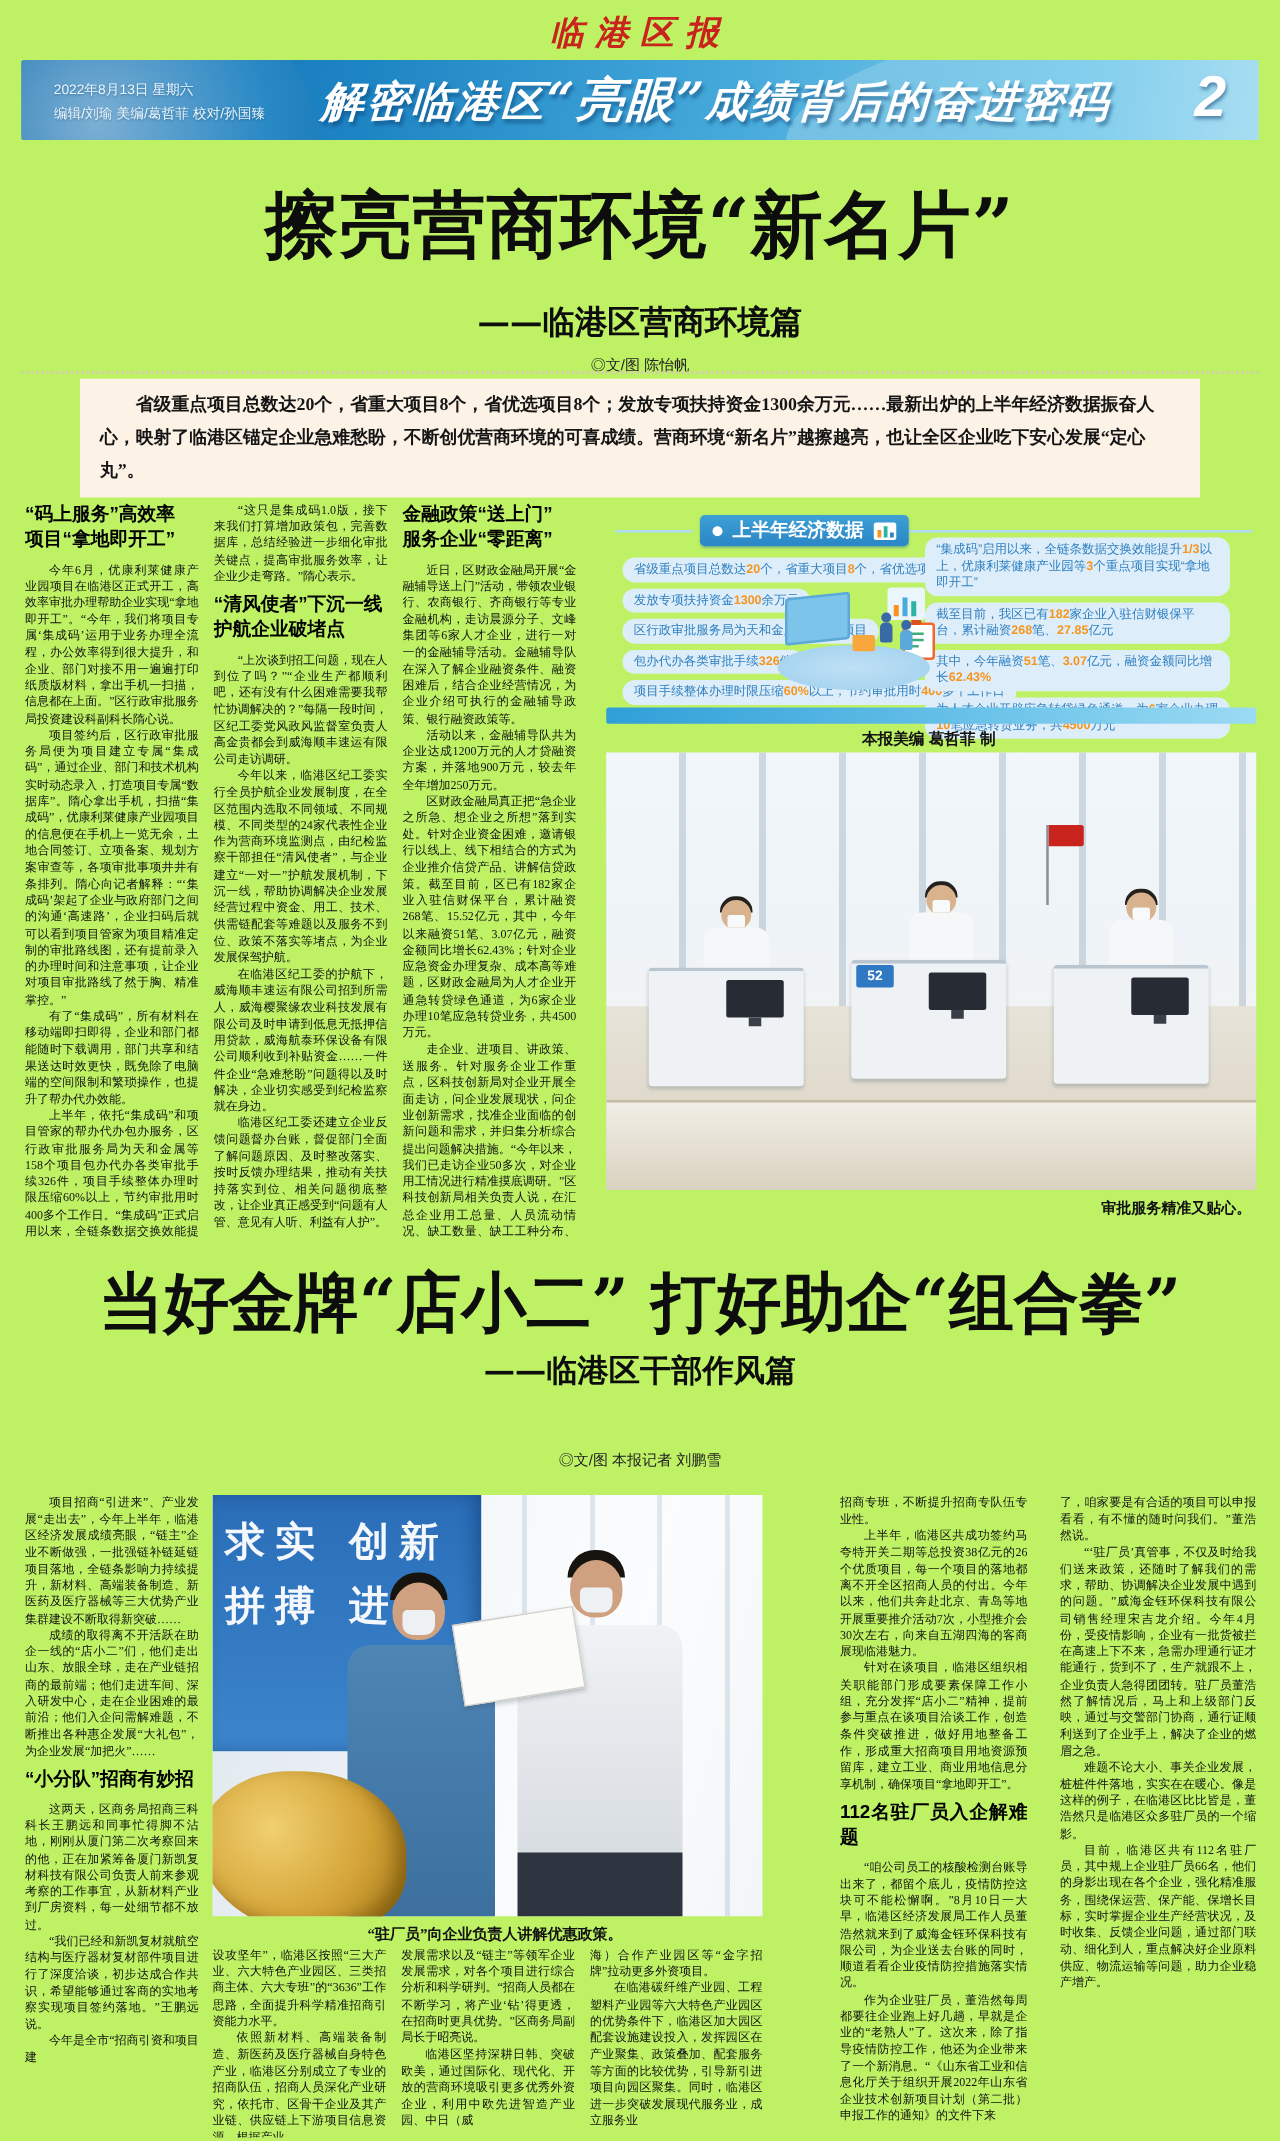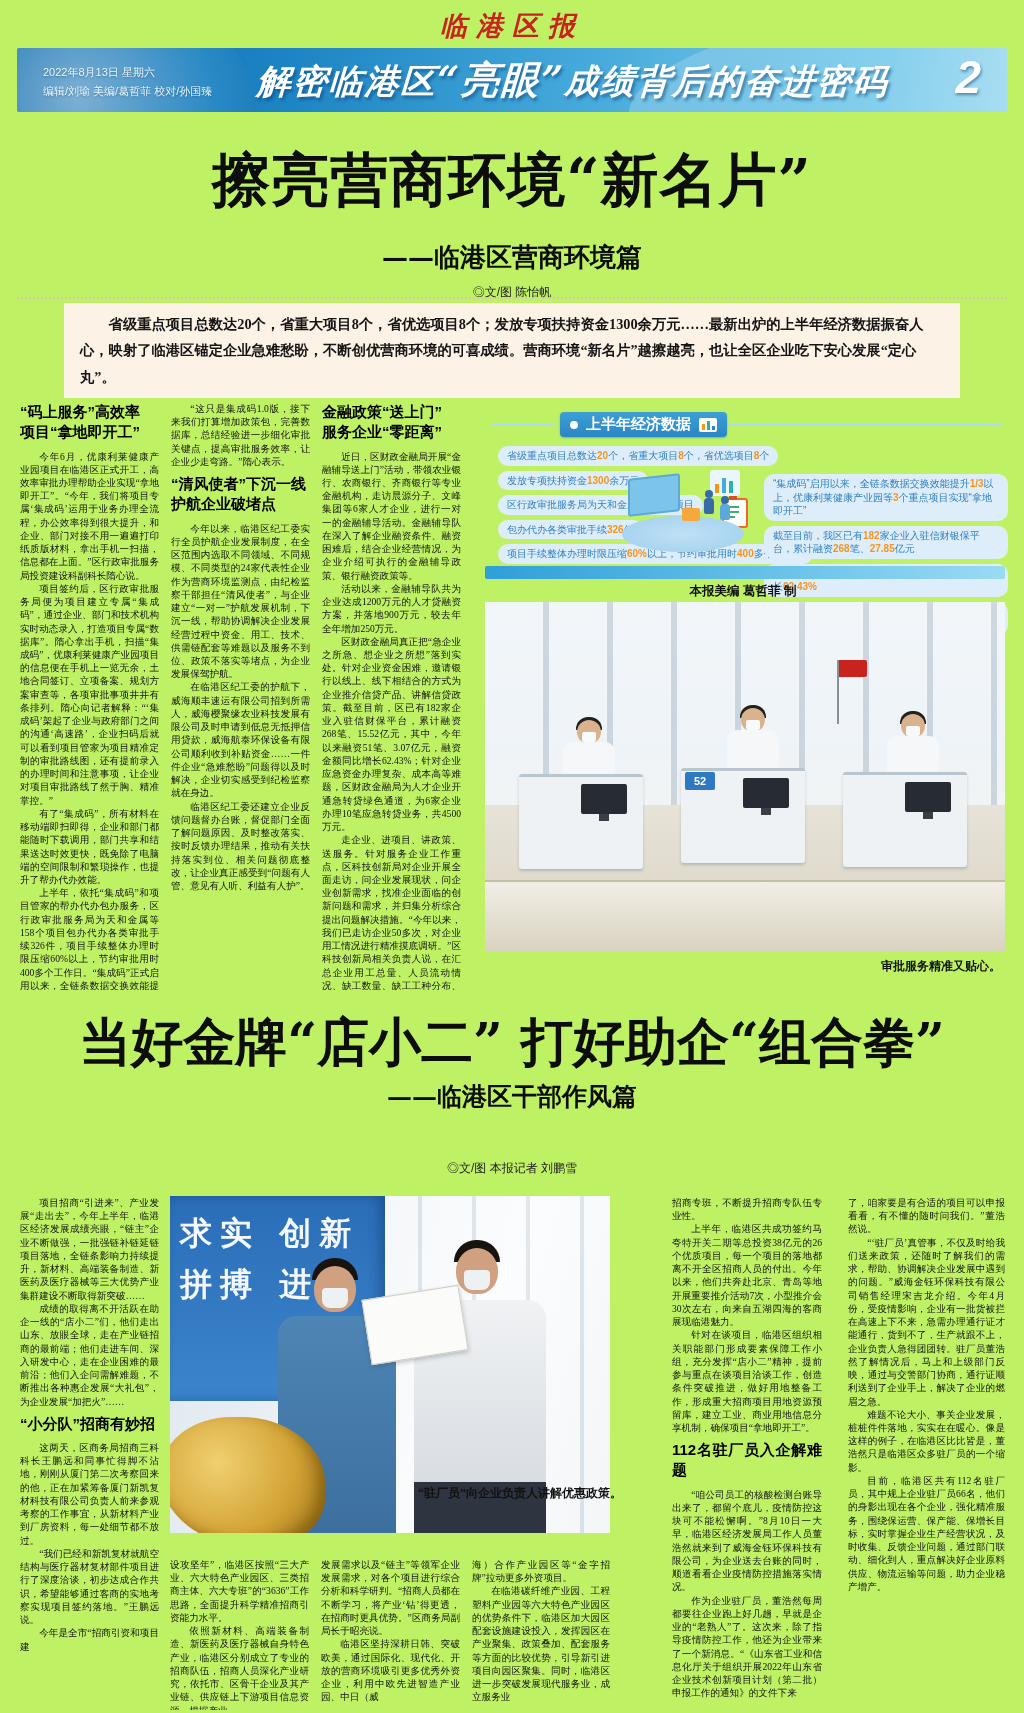--- a/index.html
+++ b/index.html
@@ -57,21 +57,21 @@
   .ig-line{top:424px;border-top:2px solid #aedbf2;}
   #ig-line-l{left:492px;width:62px;}
   #ig-line-r{left:720px;width:282px;}
   .chart-ic{width:18px;height:14px;background:#fff;border-radius:2px;position:relative;}
   .chart-ic i{position:absolute;bottom:2px;width:3px;background:#f7941d;}
   .chart-ic i:nth-child(1){left:3px;height:6px;}
   .chart-ic i:nth-child(2){left:8px;height:9px;background:#2bb3a3;}
   .chart-ic i:nth-child(3){left:13px;height:4px;background:#2a86c5;}
   .stats{display:flex;flex-direction:column;align-items:flex-start;}
   #stats-left{left:498px;top:446px;width:330px;}
-  #stats-right{left:764px;top:430px;width:256px;margin-top:44px;}
+  #stats-right{left:740px;top:430px;width:256px;}
   .stat-pill{background:#ddeefa;border-radius:10px;color:#2f7fc0;font-family:"Liberation Sans",sans-serif;
              font-size:10px;line-height:1.35;padding:3px 9px;margin-bottom:5px;}
   #stats-left .stat-pill{white-space:nowrap;}
   #stats-right .stat-pill{width:226px;}
   .stat-pill .num{color:#f7941d;font-weight:bold;}
   #clipboard-ic{left:722px;top:498px;width:22px;height:26px;background:#fff;border:2px solid #f2672b;border-radius:3px;}
   #clipboard-ic:before{content:"";position:absolute;left:5px;top:-5px;width:8px;height:5px;background:#d94f1e;border-radius:2px;}
   #clipboard-ic i{position:absolute;left:3px;height:2px;background:#3fae7a;}
   #clipboard-ic i:nth-child(1){top:6px;width:12px;}
   #clipboard-ic i:nth-child(2){top:11px;width:12px;}
@@ -127,21 +127,21 @@
   .p2person{position:absolute;}
   .p2person .head{position:absolute;width:42px;height:46px;border-radius:50% 50% 46% 46%;background:#cfa180;}
   .p2person .hair{position:absolute;width:46px;height:22px;border-radius:22px 22px 0 0;background:#17140f;}
   .p2person .mask{position:absolute;width:26px;height:20px;background:#eef1f3;border-radius:4px 4px 8px 8px;}
   .p2person .torso{position:absolute;border-radius:18px 18px 4px 4px;}
   #p2a .torso{background:linear-gradient(180deg,#4d85b5,#3c6f9e);}
   #p2b .torso{background:linear-gradient(180deg,#f0f2f4,#d8dde2);}
   #p2b .slacks{position:absolute;left:0;bottom:-52px;width:132px;height:54px;background:#2e3440;}
   #photo2 .paper{position:absolute;left:196px;top:96px;width:96px;height:64px;background:#fbfbf9;
           border:1px solid #cfcfc8;transform:rotate(-9deg);box-shadow:0 2px 4px rgba(60,70,80,.3);}
-  #cap2{left:170px;top:1485px;width:452px;text-align:right;}
+  #cap2{left:170px;top:1539px;width:452px;text-align:center;}
   
   #a2-title{top:1008px;font-size:52px;letter-spacing:0px;}
   #a2-sub{top:1080px;font-size:25px;}
   #a2-byline{top:1160px;font-size:12px;color:#222;}
 </style>
 </head>
 <body>
 
 <div id="page">
 
@@ -169,20 +169,21 @@
 项目“拿地即开工”</h3>
       <p class="para">今年6月，优康利莱健康产业园项目在临港区正式开工，高效率审批办理帮助企业实现“拿地即开工”。“今年，我们将项目专属‘集成码’运用于业务办理全流程，办公效率得到很大提升，和企业、部门对接不用一遍遍打印纸质版材料，拿出手机一扫描，信息都在上面。”区行政审批服务局投资建设科副科长隋心说。</p>
       <p class="para">项目签约后，区行政审批服务局便为项目建立专属“集成码”，通过企业、部门和技术机构实时动态录入，打造项目专属“数据库”。隋心拿出手机，扫描“集成码”，优康利莱健康产业园项目的信息便在手机上一览无余，土地合同签订、立项备案、规划方案审查等，各项审批事项井井有条排列。隋心向记者解释：“‘集成码’架起了企业与政府部门之间的沟通‘高速路’，企业扫码后就可以看到项目管家为项目精准定制的审批路线图，还有提前录入的办理时间和注意事项，让企业对项目审批路线了然于胸、精准掌控。”</p>
       <p class="para">有了“集成码”，所有材料在移动端即扫即得，企业和部门都能随时下载调用，部门共享和结果送达时效更快，既免除了电脑端的空间限制和繁琐操作，也提升了帮办代办效能。</p>
       <p class="para">上半年，依托“集成码”和项目管家的帮办代办包办服务，区行政审批服务局为天和金属等158个项目包办代办各类审批手续326件，项目手续整体办理时限压缩60%以上，节约审批用时400多个工作日。“集成码”正式启用以来，全链条数据交换效能提升1/3以上，优康利莱健康产业园等3个重点项目实现“拿地即开工”。</p>
     </div>
   <div class="abs news-col" id="a1c2">
       <p class="para">“这只是集成码1.0版，接下来我们打算增加政策包，完善数据库，总结经验进一步细化审批关键点，提高审批服务效率，让企业少走弯路。”隋心表示。</p>
       <h3 class="col-h">“清风使者”下沉一线
 护航企业破堵点</h3>
+      <p class="para">“上次谈到招工问题，现在人到位了吗？”“企业生产都顺利吧，还有没有什么困难需要我帮忙协调解决的？”每隔一段时间，区纪工委党风政风监督室负责人高金贵都会到威海顺丰速运有限公司走访调研。</p>
       <p class="para">今年以来，临港区纪工委实行全员护航企业发展制度，在全区范围内选取不同领域、不同规模、不同类型的24家代表性企业作为营商环境监测点，由纪检监察干部担任“清风使者”，与企业建立“一对一”护航发展机制，下沉一线，帮助协调解决企业发展经营过程中资金、用工、技术、供需链配套等难题以及服务不到位、政策不落实等堵点，为企业发展保驾护航。</p>
       <p class="para">在临港区纪工委的护航下，威海顺丰速运有限公司招到所需人，威海樱聚缘农业科技发展有限公司及时申请到低息无抵押信用贷款，威海航泰环保设备有限公司顺利收到补贴资金……一件件企业“急难愁盼”问题得以及时解决，企业切实感受到纪检监察就在身边。</p>
       <p class="para">临港区纪工委还建立企业反馈问题督办台账，督促部门全面了解问题原因、及时整改落实、按时反馈办理结果，推动有关扶持落实到位、相关问题彻底整改，让企业真正感受到“问题有人管、意见有人听、利益有人护”。</p>
     </div>
   <div class="abs news-col" id="a1c3">
       <h3 class="col-h">金融政策“送上门”
 服务企业“零距离”</h3>
       <p class="para">近日，区财政金融局开展“金融辅导送上门”活动，带领农业银行、农商银行、齐商银行等专业金融机构，走访晨源分子、文峰集团等6家人才企业，进行一对一的金融辅导活动。金融辅导队在深入了解企业融资条件、融资困难后，结合企业经营情况，为企业介绍可执行的金融辅导政策、银行融资政策等。</p>
       <p class="para">活动以来，金融辅导队共为企业达成1200万元的人才贷融资方案，并落地900万元，较去年全年增加250万元。</p>
       <p class="para">区财政金融局真正把“急企业之所急、想企业之所想”落到实处。针对企业资金困难，邀请银行以线上、线下相结合的方式为企业推介信贷产品、讲解信贷政策。截至目前，区已有182家企业入驻信财保平台，累计融资268笔、15.52亿元，其中，今年以来融资51笔、3.07亿元，融资金额同比增长62.43%；针对企业应急资金办理复杂、成本高等难题，区财政金融局为人才企业开通急转贷绿色通道，为6家企业办理10笔应急转贷业务，共4500万元。</p>

